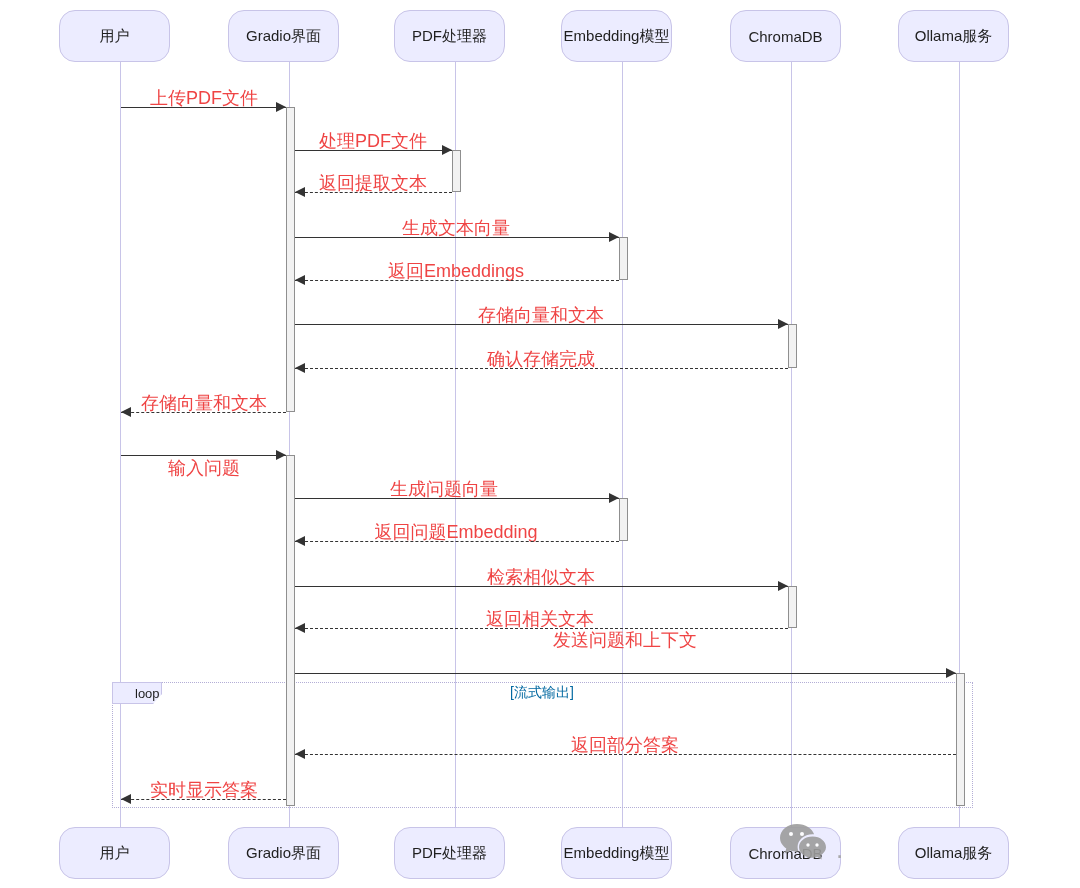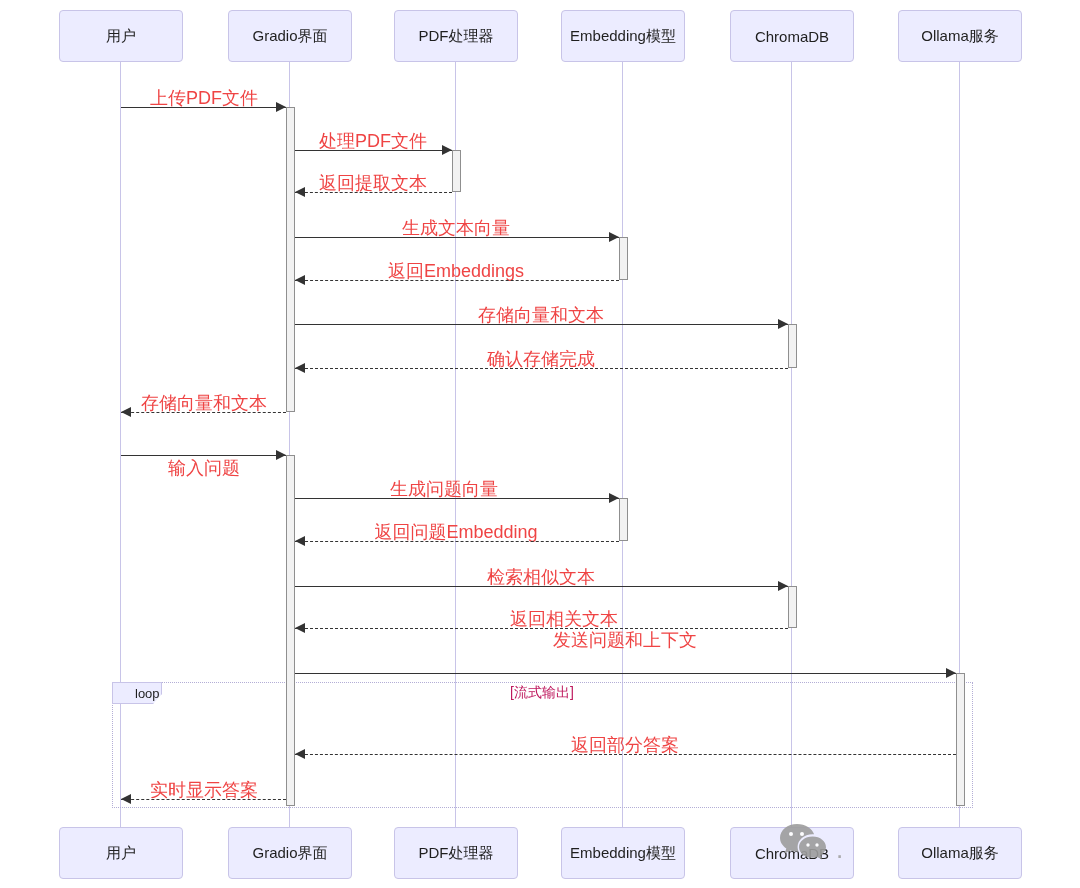--- a/index.html
+++ b/index.html
@@ -2,22 +2,22 @@
 <html><head>
 <meta charset="utf-8">
 <style>
   html,body{margin:0;padding:0;background:#ffffff;}
   .canvas{
     position:relative;width:1080px;height:888px;background:#ffffff;overflow:hidden;
     font-family:"Liberation Sans","DejaVu Sans",sans-serif;color:#333;
   }
   .lifeline{position:absolute;width:1px;background:#c8c4e8;top:62px;height:765px;}
   .actor{
-    position:absolute;width:124px;height:52px;background:#ECECFF;
-    border:1px solid #c8c4e8;border-radius:4px;box-sizing:border-box;
+    position:absolute;width:111px;height:52px;background:#ECECFF;
+    border:1px solid #c8c4e8;border-radius:16px;box-sizing:border-box;
     display:flex;align-items:center;justify-content:center;
     font-size:15px;color:#1f1f1f;z-index:3;
   }
   .activation{
     position:absolute;width:9px;background:#f2f2f2;border:1px solid #8f8f8f;
     box-sizing:border-box;z-index:2;
   }
   .msg-line{position:absolute;height:0;border-top:1px solid #333;z-index:2;}
   .msg-line.dashed{border-top:1px dashed #333;}
   .msg-label{
@@ -32,21 +32,21 @@
     border:1.5px dotted #b3aed6;box-sizing:border-box;z-index:1;background:transparent;
   }
   .loop-tab{
     position:absolute;left:112px;top:682px;width:50px;height:22px;
     background:#ECECFF;border:1px solid #c8c4e8;box-sizing:border-box;
     font-size:13px;color:#1f1f1f;display:flex;align-items:center;padding-left:22px;
     clip-path:polygon(0 0,100% 0,100% 55%,82% 100%,0 100%);z-index:2;
   }
   .loop-cond{
     position:absolute;left:542px;top:684px;transform:translateX(-50%);
-    font-size:14px;font-weight:500;color:#be185d;z-index:2;white-space:nowrap;
+    font-size:14px;font-weight:500;color:#0369a1;z-index:2;white-space:nowrap;
   }
   .watermark{
     position:absolute;left:778px;top:822px;display:flex;align-items:center;
     color:#a3a3a3;opacity:0.9;z-index:10;
   }
   .watermark .wm-text{font-size:29px;letter-spacing:6px;white-space:nowrap;}
   .watermark .wm-dot{font-size:26px;margin:10px 2px 0 0;}
   .wm-icon{margin-right:6px;}
 </style>
 </head>
@@ -115,21 +115,21 @@
   <div class="arrow right" style="left:609px;top:493px"></div>
 
   <div class="msg-label" style="left:456px;top:520px">返回问题Embedding</div>
   <div class="msg-line dashed" style="left:295px;top:541px;width:324px"></div>
   <div class="arrow left" style="left:295px;top:536px"></div>
 
   <div class="msg-label" style="left:541px;top:565px">检索相似文本</div>
   <div class="msg-line" style="left:295px;top:586px;width:493px"></div>
   <div class="arrow right" style="left:778px;top:581px"></div>
 
-  <div class="msg-label" style="left:564px;top:607px">返回相关文本</div>
+  <div class="msg-label" style="left:540px;top:607px">返回相关文本</div>
   <div class="msg-line dashed" style="left:295px;top:628px;width:493px"></div>
   <div class="arrow left" style="left:295px;top:623px"></div>
 
   <div class="msg-label" style="left:625px;top:628px">发送问题和上下文</div>
   <div class="msg-line" style="left:295px;top:673px;width:661px"></div>
   <div class="arrow right" style="left:946px;top:668px"></div>
 
   <div class="msg-label" style="left:625px;top:733px">返回部分答案</div>
   <div class="msg-line dashed" style="left:295px;top:754px;width:661px"></div>
   <div class="arrow left" style="left:295px;top:749px"></div>

